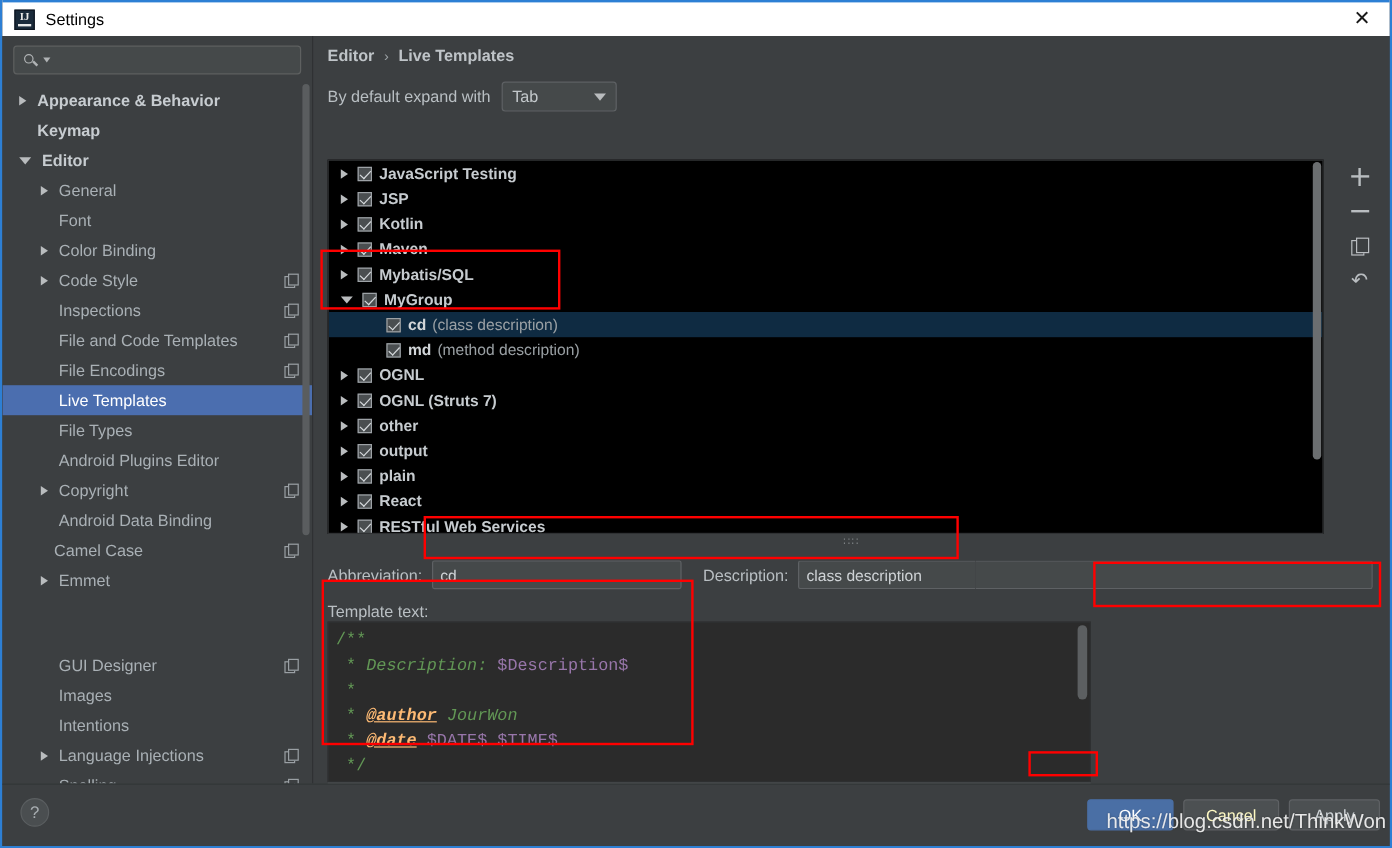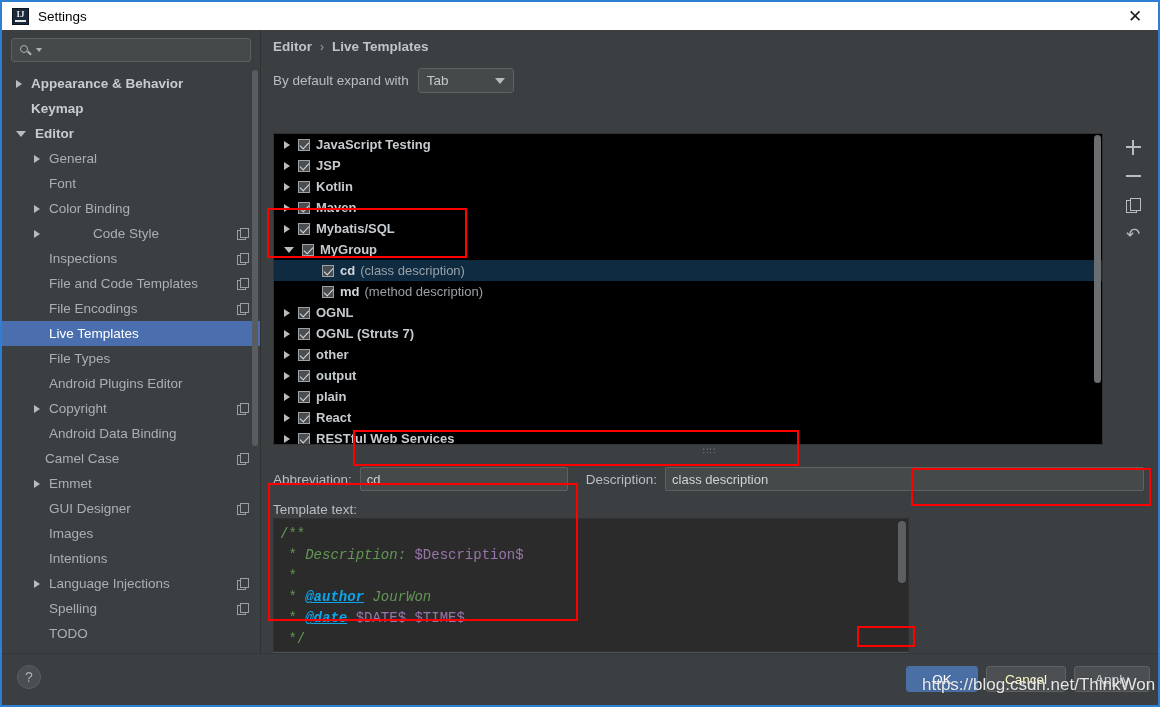--- a/index.html
+++ b/index.html
@@ -225,21 +225,21 @@
   
   .editor {
     position: absolute; left: 12px; top: 488px; width: 636px; height: 134px;
     background: #2b2b2b; border: 1px solid #2f3133;
     font-family: "Liberation Mono", monospace; font-size: 14px;
     padding: 5px 0 0 6px; overflow: hidden; line-height: 21px;
   }
   .editor .ln { white-space: pre; }
   .cm { color: #629755; font-style: italic; }
   .cm-plain { color: #629755; font-style: normal; }
-  .tag { color: #0ea5e9; font-style: italic; font-weight: bold; text-decoration: underline; }
+  .tag { color: #fdba74; font-style: italic; font-weight: bold; text-decoration: underline; }
   .var { color: #9876aa; font-style: normal; }
   .ed-scroll {
     position: absolute; right: 2px; top: 2px; width: 8px; height: 62px;
     background: #5c5f61; border-radius: 4px;
   }
   .ed-hscroll {
     position: absolute; left: 12px; top: 622px; width: 636px; height: 7px;
     background: #4e5254;
   }
   .options-rule {
@@ -326,21 +326,21 @@
           <span class="label" style="margin-left: 9px;">General</span>
         </div>
         <div class="trow" style="padding-left: 32px;">
           <span class="arrow hidden"></span>
           <span class="label" style="margin-left: 9px;">Font</span>
         </div>
         <div class="trow" style="padding-left: 32px;">
           <span class="arrow"></span>
           <span class="label" style="margin-left: 9px;">Color Binding</span>
         </div>
-        <div class="trow" style="padding-left: 32px; gap: 44px;">
+        <div class="trow" style="padding-left: 32px;">
           <span class="arrow"></span>
           <span class="label" style="margin-left: 9px;">Code Style</span>
           <span class="copy-badge"></span>
         </div>
         <div class="trow" style="padding-left: 32px;">
           <span class="arrow hidden"></span>
           <span class="label" style="margin-left: 9px;">Inspections</span>
           <span class="copy-badge"></span>
         </div>
         <div class="trow" style="padding-left: 32px;">
@@ -376,21 +376,21 @@
         </div>
         <div class="trow" style="padding-left: 28px;">
           <span class="arrow hidden"></span>
           <span class="label" style="margin-left: 9px;">Camel Case</span>
           <span class="copy-badge"></span>
         </div>
         <div class="trow" style="padding-left: 32px;">
           <span class="arrow"></span>
           <span class="label" style="margin-left: 9px;">Emmet</span>
         </div>
-        <div class="trow" style="padding-left: 32px;">
+        <div class="trow" style="padding-left: 32px; margin-top: 46px;">
           <span class="arrow hidden"></span>
           <span class="label" style="margin-left: 9px;">GUI Designer</span>
           <span class="copy-badge"></span>
         </div>
         <div class="trow" style="padding-left: 32px;">
           <span class="arrow hidden"></span>
           <span class="label" style="margin-left: 9px;">Images</span>
         </div>
         <div class="trow" style="padding-left: 32px;">
           <span class="arrow hidden"></span>

